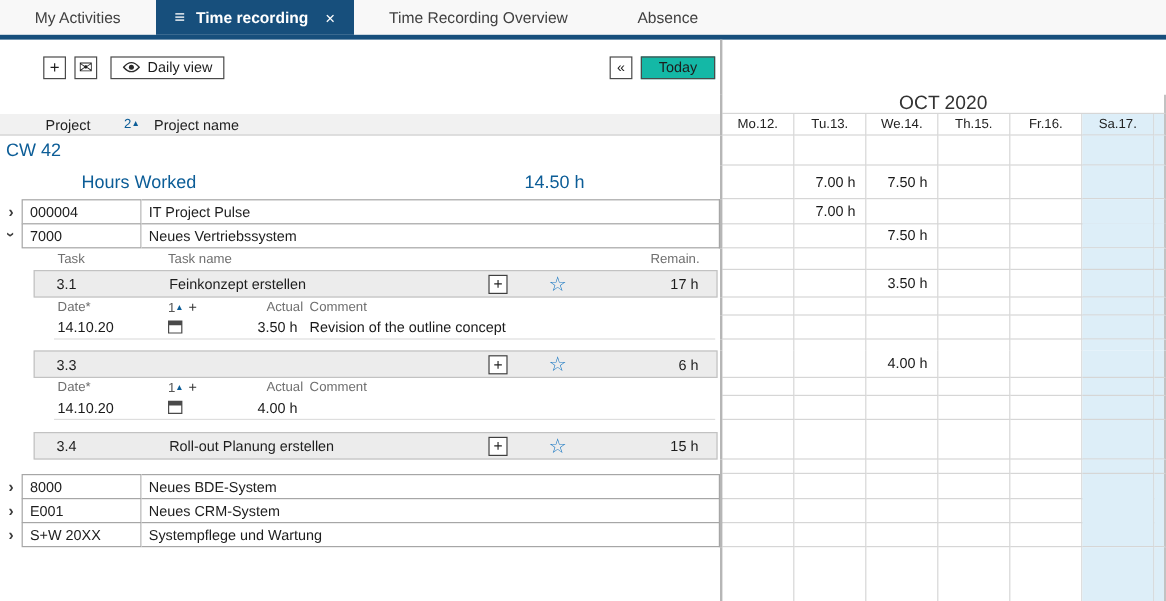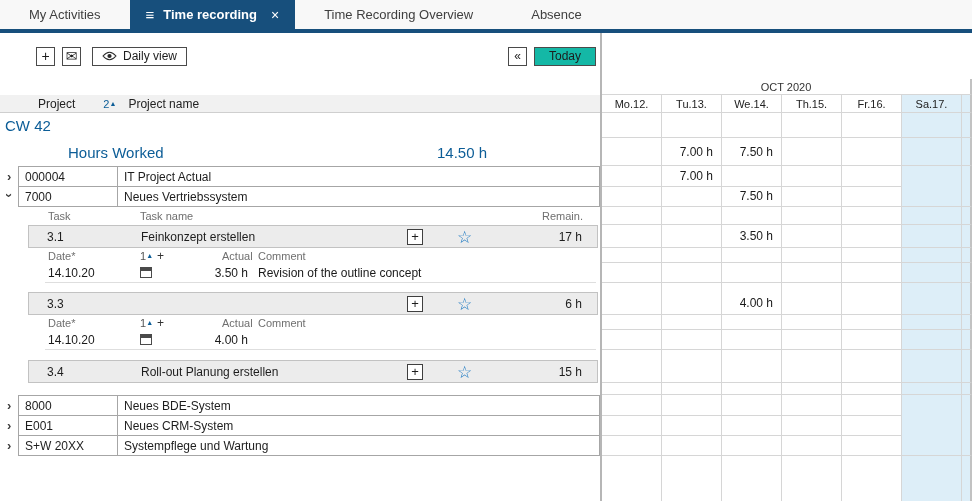--- a/index.html
+++ b/index.html
@@ -38,21 +38,21 @@
   .prevbtn{margin-left:auto;font-size:12px}
   .todaybtn{height:19px;border:1px solid #4a4a4a;background:#14b8a6;padding:0 14px;display:flex;align-items:center;font-size:12px;margin-right:4px}
 
   
   .hdrl{display:flex;align-items:flex-end}
   .hband{height:18px;background:#f1f1f1;border-bottom:1px solid #cfcfcf;width:100%;display:flex;align-items:center;padding-left:38px;font-size:12px;color:#222}
   .hband .sort{margin-left:28px;color:var(--blue);font-size:11px}
   .hband .pn{margin-left:12px}
   .arr{font-size:7px;vertical-align:2px;color:var(--blue)}
   .rpc{flex:1;display:flex;flex-direction:column}
-  .month{height:16px;display:flex;align-items:center;justify-content:center;font-size:11px;color:#333;border-bottom:1px solid var(--grid);border-right:2px solid #c2c2c2}
+  .month{height:16px;display:flex;align-items:center;justify-content:center;font-size:16px;color:#333;border-bottom:1px solid var(--grid);border-right:2px solid #c2c2c2}
   .days{height:18px;display:flex}
   .dc{width:60px;display:flex;align-items:center;justify-content:center;font-size:11px;color:#222;border-right:1px solid var(--grid);border-bottom:1px solid var(--grid)}
   .dc.we{background:var(--we)}
   .dcx{flex:1;background:var(--we);border-bottom:1px solid var(--grid);border-right:2px solid #c2c2c2}
 
   
   .cw{font-size:15px;color:var(--blue);display:flex;align-items:center;height:100%;padding-left:5px}
   .hw{position:absolute;left:68px;top:50%;transform:translateY(-50%);font-size:15px;color:var(--blue)}
   .hwt{position:absolute;left:437px;top:50%;transform:translateY(-50%);font-size:15px;color:var(--blue)}
   .sec{display:flex;align-items:center;padding-left:8px;gap:10px}
@@ -188,21 +188,21 @@
       <div class="c we"></div>
       <div class="cx"></div>
     </div>
   </div>
 
 
   <div class="row" style="height:21px">
     <div class="lp prow">
       <span class="chev">›</span>
       <div class="pid">000004</div>
-      <div class="pname">IT Project Actual</div>
+      <div class="pname">IT Project Pulse</div>
     </div>
     <div class="rp">
       <div class="c"></div>
       <div class="c">7.00 h</div>
       <div class="c"></div>
       <div class="c"></div>
       <div class="c"></div>
       <div class="c we"></div>
       <div class="cx"></div>
     </div>

